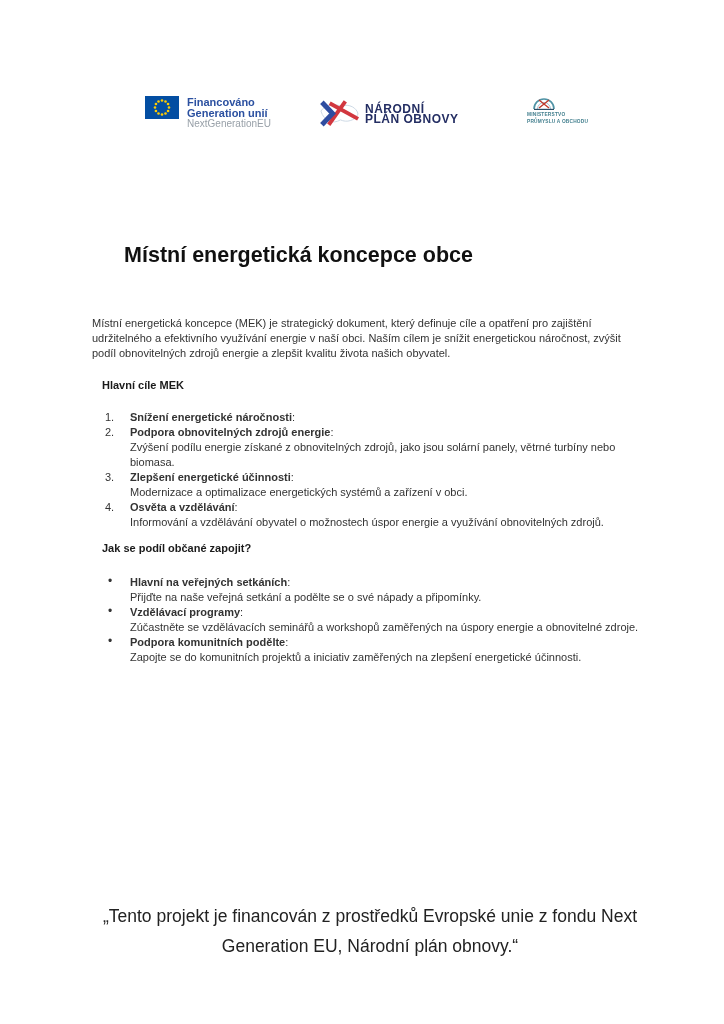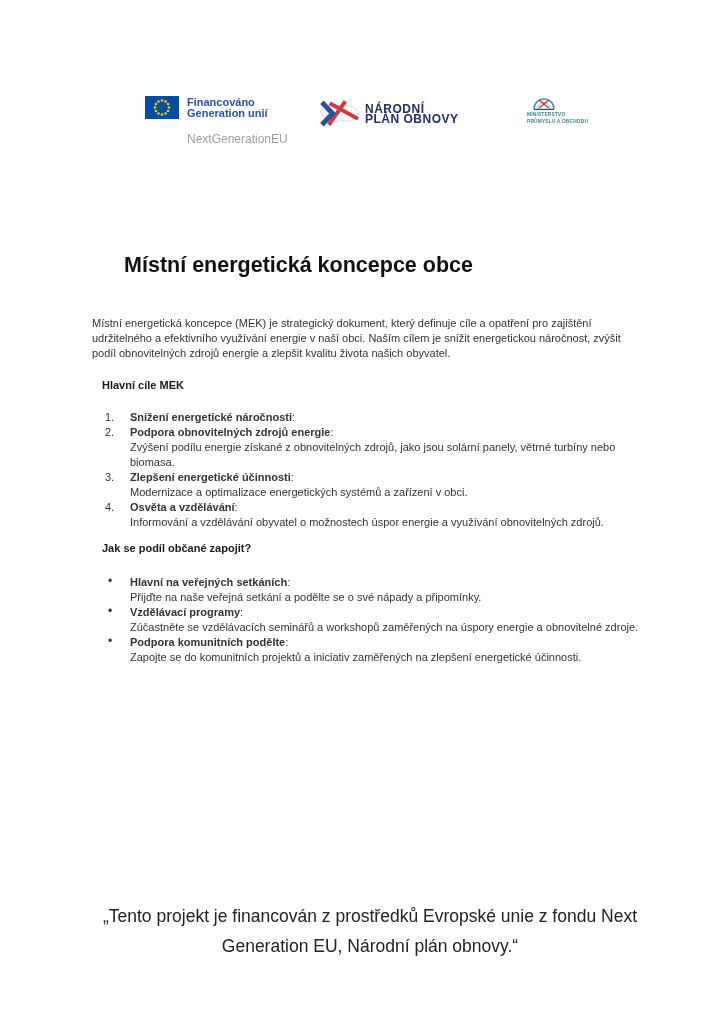--- a/index.html
+++ b/index.html
@@ -6,33 +6,33 @@
   .page {
     position:relative; width:724px; height:1024px; background:#ffffff;
     font-family:"Liberation Sans", sans-serif; color:#333; overflow:hidden;
   }
 
   
   .eu-logo { position:absolute; left:145px; top:96px; display:flex; gap:8px; align-items:flex-start; }
   .eu-flag { width:34px; height:23px; display:block; }
   .eu-text { padding-top:1px; }
   .eu-l1, .eu-l2 { font-size:11px; line-height:10.5px; font-weight:bold; color:#2b50a0; }
-  .eu-l3 { font-size:12px; line-height:10px; color:#98a0a8; margin-top:16px; }
+  .eu-l3 { font-size:10px; line-height:10px; color:#98a0a8; margin-top:1px; }
 
   .npo-logo { position:absolute; left:317px; top:94px; display:flex; gap:5px; align-items:center; }
   .npo-mark { width:43px; height:40px; display:block; }
   .npo-l { font-size:12px; line-height:10px; font-weight:bold; color:#242e63; letter-spacing:0.5px; }
 
   .mpo-logo { position:absolute; left:527px; top:96px; width:70px; }
   .mpo-emblem { width:24px; height:15px; display:block; margin-left:5px; }
   .mpo-l { font-size:4.8px; line-height:5.8px; font-weight:bold; color:#44808f; letter-spacing:0.2px; margin-top:1px; }
 
   
   .doc-title {
-    position:absolute; left:0; top:251px; width:597px; margin:0;
+    position:absolute; left:0; top:241px; width:597px; margin:0;
     text-align:center; font-size:21.5px; line-height:28px; font-weight:bold; color:#111;
   }
 
   
   .content { position:absolute; left:85px; top:309px; width:559px; font-size:11px; line-height:15px; }
   .content p { margin:7px; }
   .sec-heading { font-size:11px; line-height:15px; font-weight:bold; color:#1a1a1a; margin:17px; }
   .sec-heading.first  { margin-top:17px; }
   .sec-heading.second { margin-top:11px; }
   .list { margin:0; }

